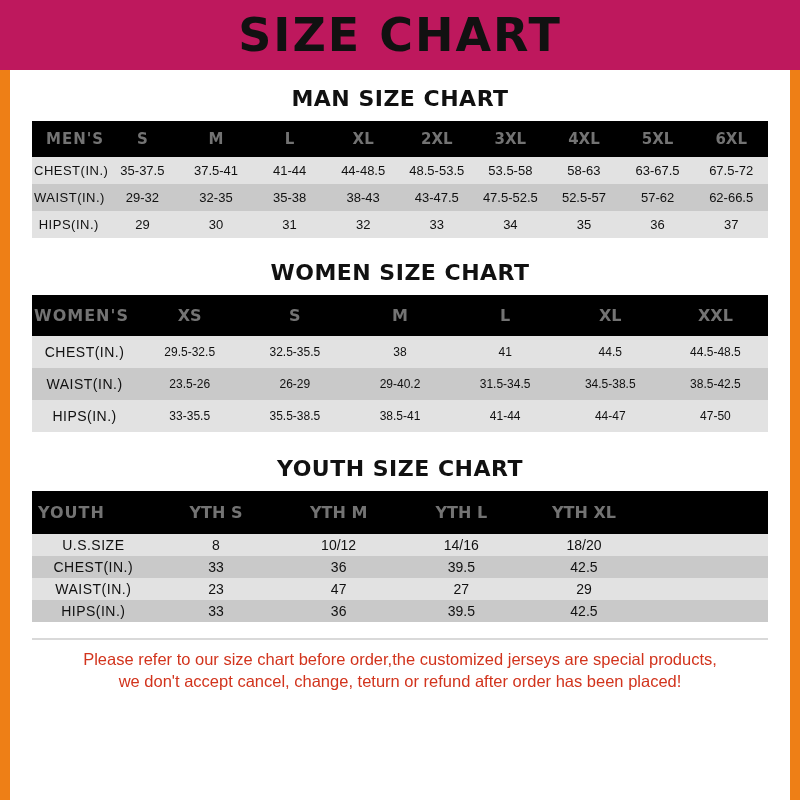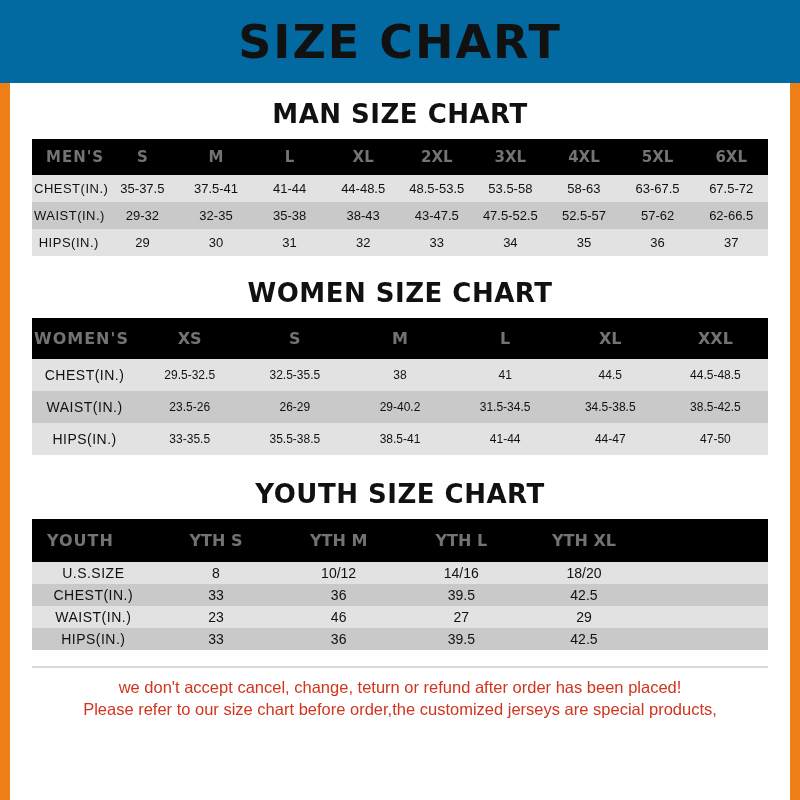--- a/index.html
+++ b/index.html
@@ -16,43 +16,43 @@
   .page {
     position: relative;
     width: 800px;
     height: 800px;
     background: #ffffff;
     box-sizing: border-box;
     border-left: 10px solid #ee7f16;
     border-right: 10px solid #ee7f16;
   }
   .header-banner {
-    background: #0369a1;
-    height: 83px;
+    background: #be185d;
+    height: 70px;
     display: flex;
     align-items: center;
     justify-content: center;
     margin: 0 -10px;
   }
   .header-title {
     font-family: "DejaVu Sans", sans-serif;
     font-weight: bold;
     font-size: 46px;
     letter-spacing: 2px;
     color: #111111;
     line-height: 1;
   }
   .content {
     padding: 0 22px;
   }
   .section-title {
     text-align: center;
     font-family: "DejaVu Sans", sans-serif;
     font-weight: bold;
-    font-size: 26px;
+    font-size: 22px;
     color: #111111;
     letter-spacing: 0.5px;
   }
   .t-man { margin-top: 16px; margin-bottom: 10px; }
   .t-women { margin-top: 22px; margin-bottom: 10px; }
   .t-youth { margin-top: 24px; margin-bottom: 10px; }
 
   table.size-table {
     width: 100%;
     border-collapse: collapse;
@@ -87,21 +87,21 @@
   }
   tr.band-light td { background: #e2e2e2; }
   tr.band-dark td { background: #c9c9c9; }
 
   
   #women-table th, #women-table td { font-size: 12px; padding: 8px 2px; }
   #women-table thead th { font-size: 16px; padding: 11px 2px; }
   #women-table tbody td.rowlabel { font-size: 14px; }
 
   #youth-table th, #youth-table td { font-size: 14px; padding: 3px 2px; }
-  #youth-table thead th { font-size: 16px; padding: 12px 15px; }
+  #youth-table thead th { font-size: 16px; padding: 12px 6px; }
   #youth-table tbody td.rowlabel { font-size: 14px; }
 
   .footer-note {
     margin-top: 16px;
     padding: 8px 8px 0 8px;
     border-top: 2px solid #d9d9d9;
     color: #d2341d;
     font-size: 16.5px;
     line-height: 1.35;
     text-align: center;
@@ -245,35 +245,35 @@
           <td class="rowlabel">CHEST(IN.)</td>
           <td>33</td>
           <td>36</td>
           <td>39.5</td>
           <td>42.5</td>
           <td></td>
         </tr>
         <tr class="band-light">
           <td class="rowlabel">WAIST(IN.)</td>
           <td>23</td>
-          <td>46</td>
+          <td>47</td>
           <td>27</td>
           <td>29</td>
           <td></td>
         </tr>
         <tr class="band-dark">
           <td class="rowlabel">HIPS(IN.)</td>
           <td>33</td>
           <td>36</td>
           <td>39.5</td>
           <td>42.5</td>
           <td></td>
         </tr>
       </tbody>
     </table>
 
     <div class="footer-note">
+      <div>Please refer to our size chart before order,the customized jerseys are special products,</div>
       <div>we don't accept cancel, change, teturn or refund after order has been placed!</div>
-      <div>Please refer to our size chart before order,the customized jerseys are special products,</div>
     </div>
 
   </div>
 </div>
 
 </body></html>

